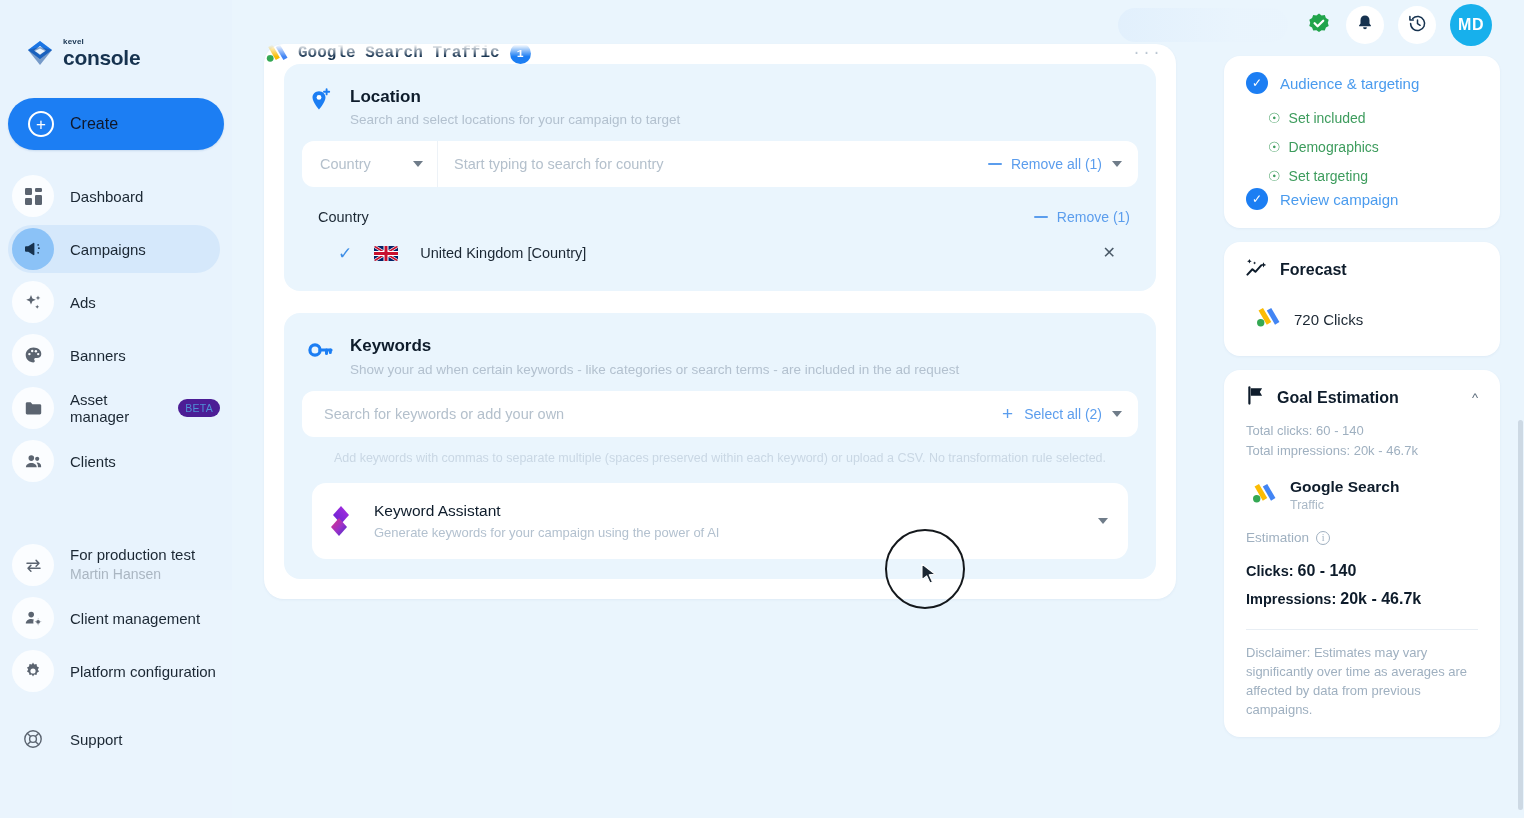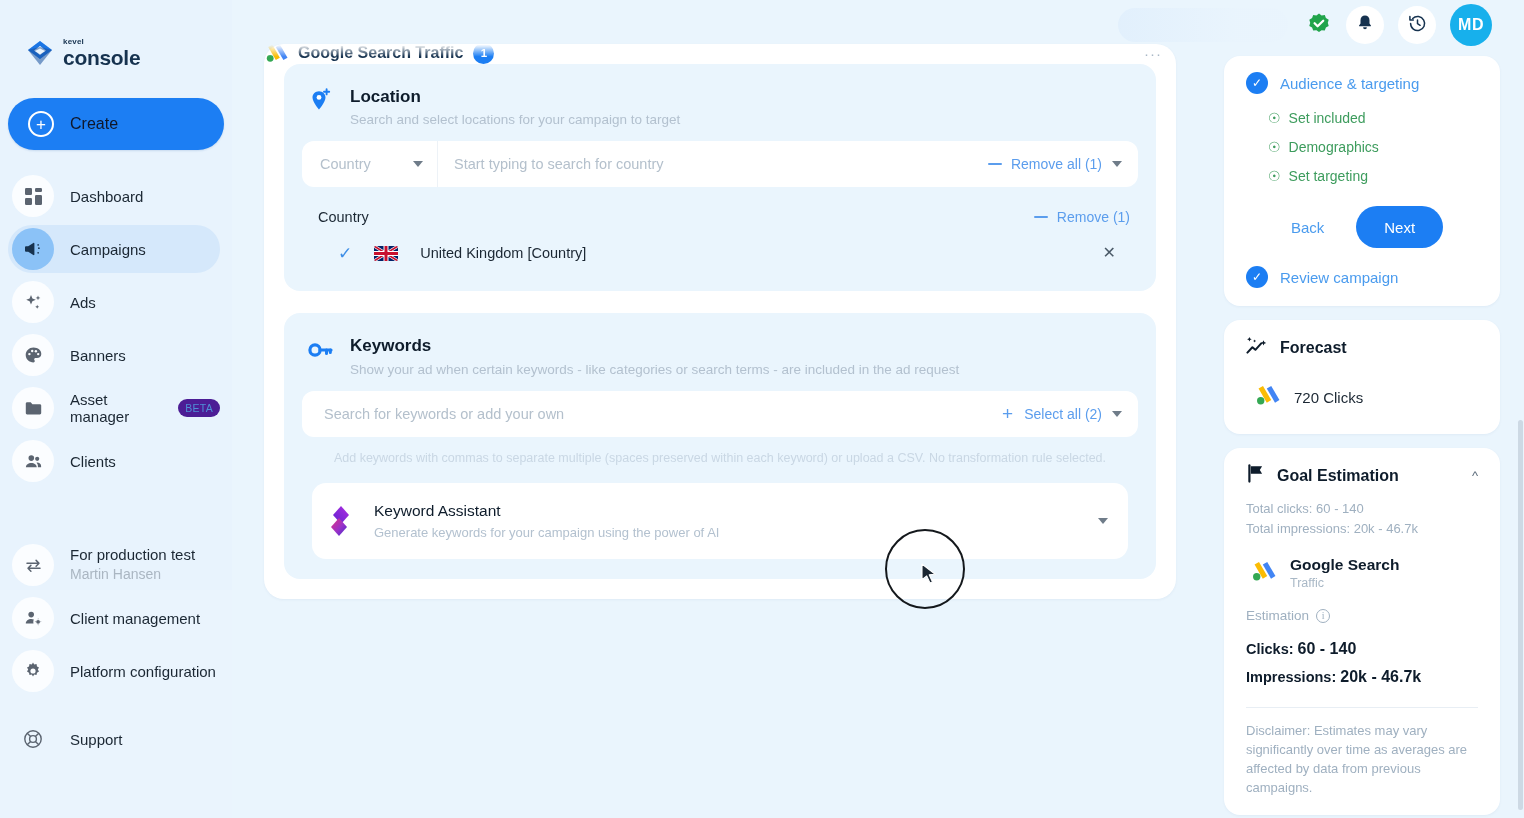--- a/index.html
+++ b/index.html
@@ -112,20 +112,21 @@
     position: absolute; top: 0; left: 0;
     width: 960px; height: 818px;
     padding: 0 30px 0 32px;
   }
   .sticky-head {
     position: absolute; top: 38px; left: 32px; right: 30px;
     display: flex; align-items: center; gap: 10px;
     height: 30px; z-index: 14;
     -webkit-mask-image: linear-gradient(180deg, rgba(0,0,0,0) 22%, rgba(0,0,0,1) 62%);
     mask-image: linear-gradient(180deg, rgba(0,0,0,0) 22%, rgba(0,0,0,1) 62%);
+    font-family: Liberation Mono, monospace;
   }
   .gads-ic { width: 24px; height: 24px; flex: 0 0 24px; }
   .sticky-title { font-size: 16px; font-weight: 700; color: #16324f; }
   .count-badge {
     width: 21px; height: 21px; border-radius: 50%;
     background: #1c7ef3; color: #fff; font-size: 11.5px; font-weight: 600;
     display: flex; align-items: center; justify-content: center;
   }
   .sticky-dots { margin-left: auto; color: #9fb0c0; font-size: 15px; letter-spacing: 1px; }
 
@@ -602,24 +603,20 @@
           </div>
           <div class="substep">
             <span class="sub-chk">☉</span>
             <span>Demographics</span>
           </div>
           <div class="substep">
             <span class="sub-chk">☉</span>
             <span>Set targeting</span>
           </div>
         </div>
-        <div class="btn-row">
-          <button class="back-btn">Back</button>
-          <button class="next-btn">Next</button>
-        </div>
         <div class="step-row">
           <span class="step-dot">✓</span>
           <span class="step-label">Review campaign</span>
         </div>
       </div>
 
       <div class="rail-card">
         <div class="card-head">
           <span>
             <svg width="22" height="20" viewBox="0 0 22 20" fill="#0e1c2b">

